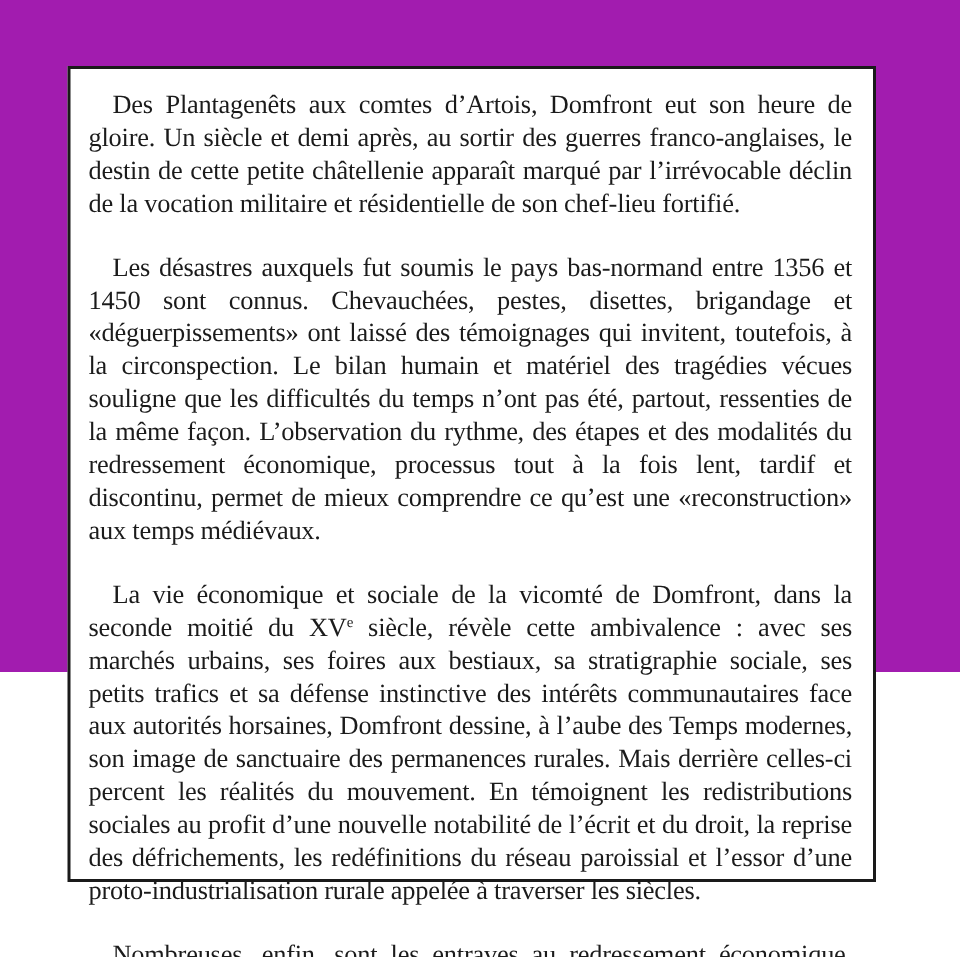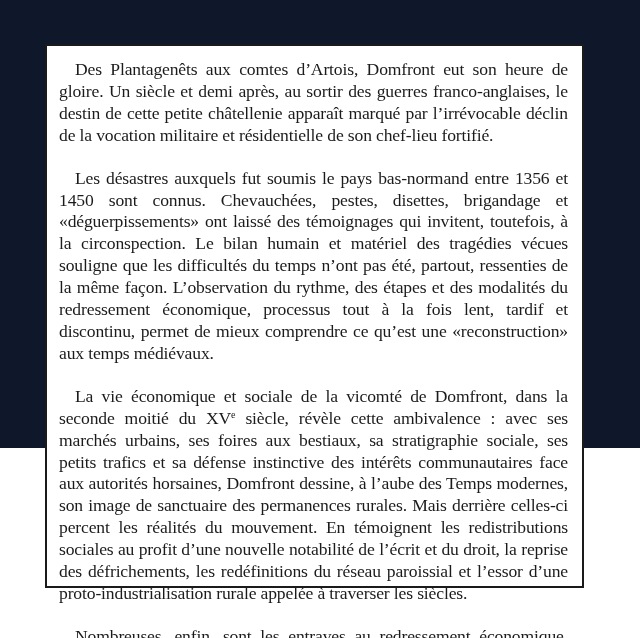--- a/index.html
+++ b/index.html
@@ -10,21 +10,21 @@
     body {
       width: 640px;
       height: 638px;
       position: relative;
       overflow: hidden;
     }
     .page {
       position: absolute;
       left: 0; top: 0;
       width: 640px; height: 448px;
-      background: #0f172a;
+      background: #a21caf;
     }
     .textbox {
       position: absolute;
       left: 45px;
       top: 44px;
       width: 539px;
       height: 544px;
       border: 2px solid #1a1a1a;
       box-sizing: border-box;
       padding: 13px 14px 0 12px;

